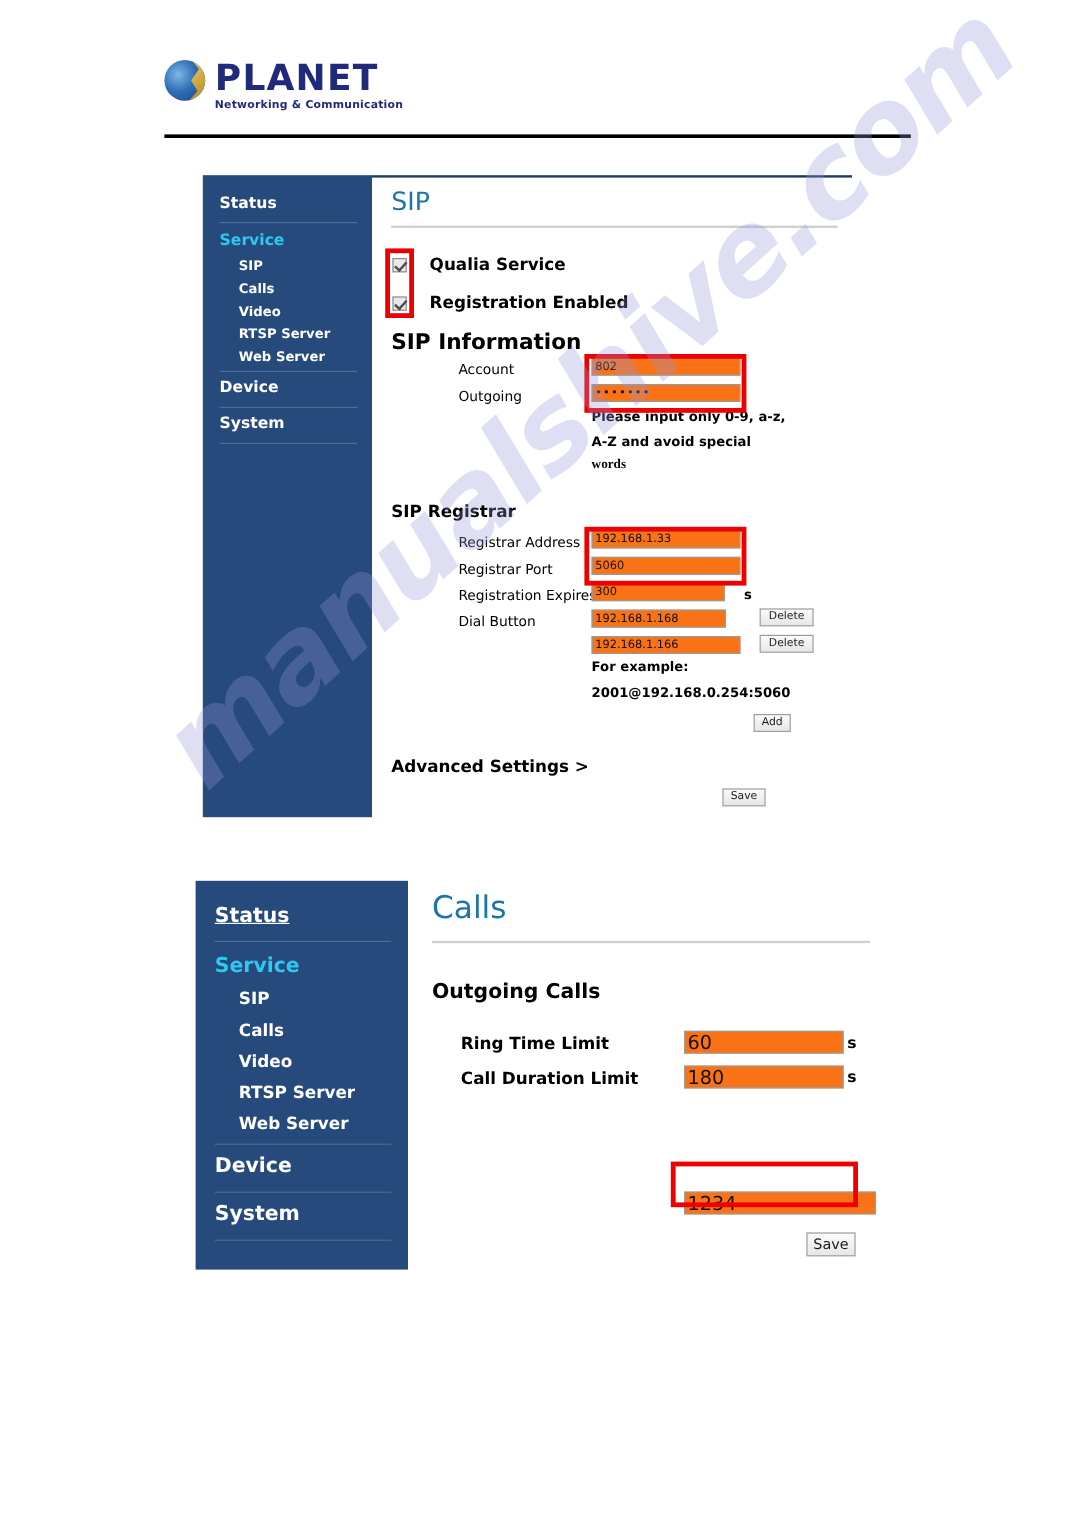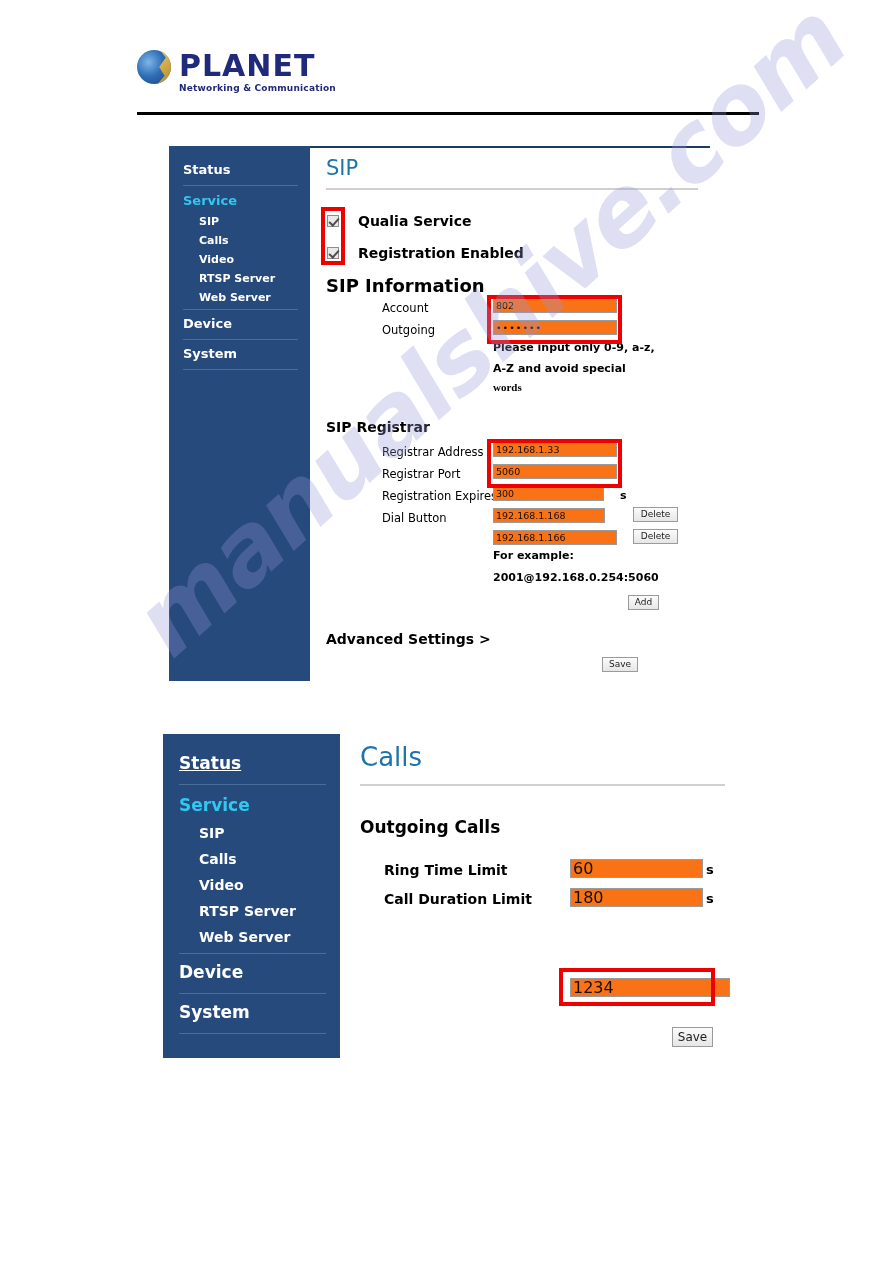--- a/index.html
+++ b/index.html
@@ -361,21 +361,21 @@
 
       <div class="fld-label p2-lbl" style="left:44px; top:128px;">Ring Time Limit</div>
       <input class="tb p2-tb" style="left: 230px; top: 125px; width: 133px;" value="60">
       <div class="p2-sfx" style="left:366px; top:128px;">s</div>
 
       <div class="fld-label p2-lbl" style="left:44px; top:157px;">Call Duration Limit</div>
       <input class="tb p2-tb" style="left: 230px; top: 154px; width: 133px;" value="180">
       <div class="p2-sfx" style="left:366px; top:157px;">s</div>
 
 
-      <input class="tb p2-tb" style="left: 230px; top: 244px; width: 160px;" value="1234">
+      <input class="tb p2-tb" style="left: 230px; top: 259px; width: 160px;" value="1234">
 
       <div class="btn" id="p2-save" style="left:332px; top:293px;">Save</div>
     </div>
 
     <div class="redbox" style="left:396px; top:234px; width:156px; height:38px;"></div>
   </div>
 
   <div id="watermark">
     <span>manualshive.com</span>
   </div>

